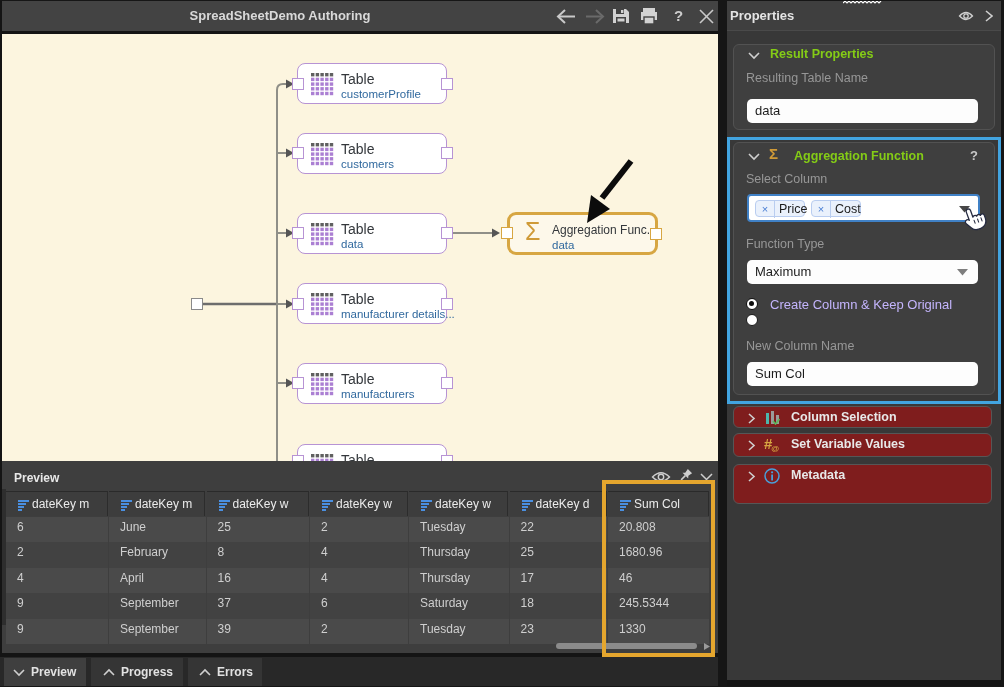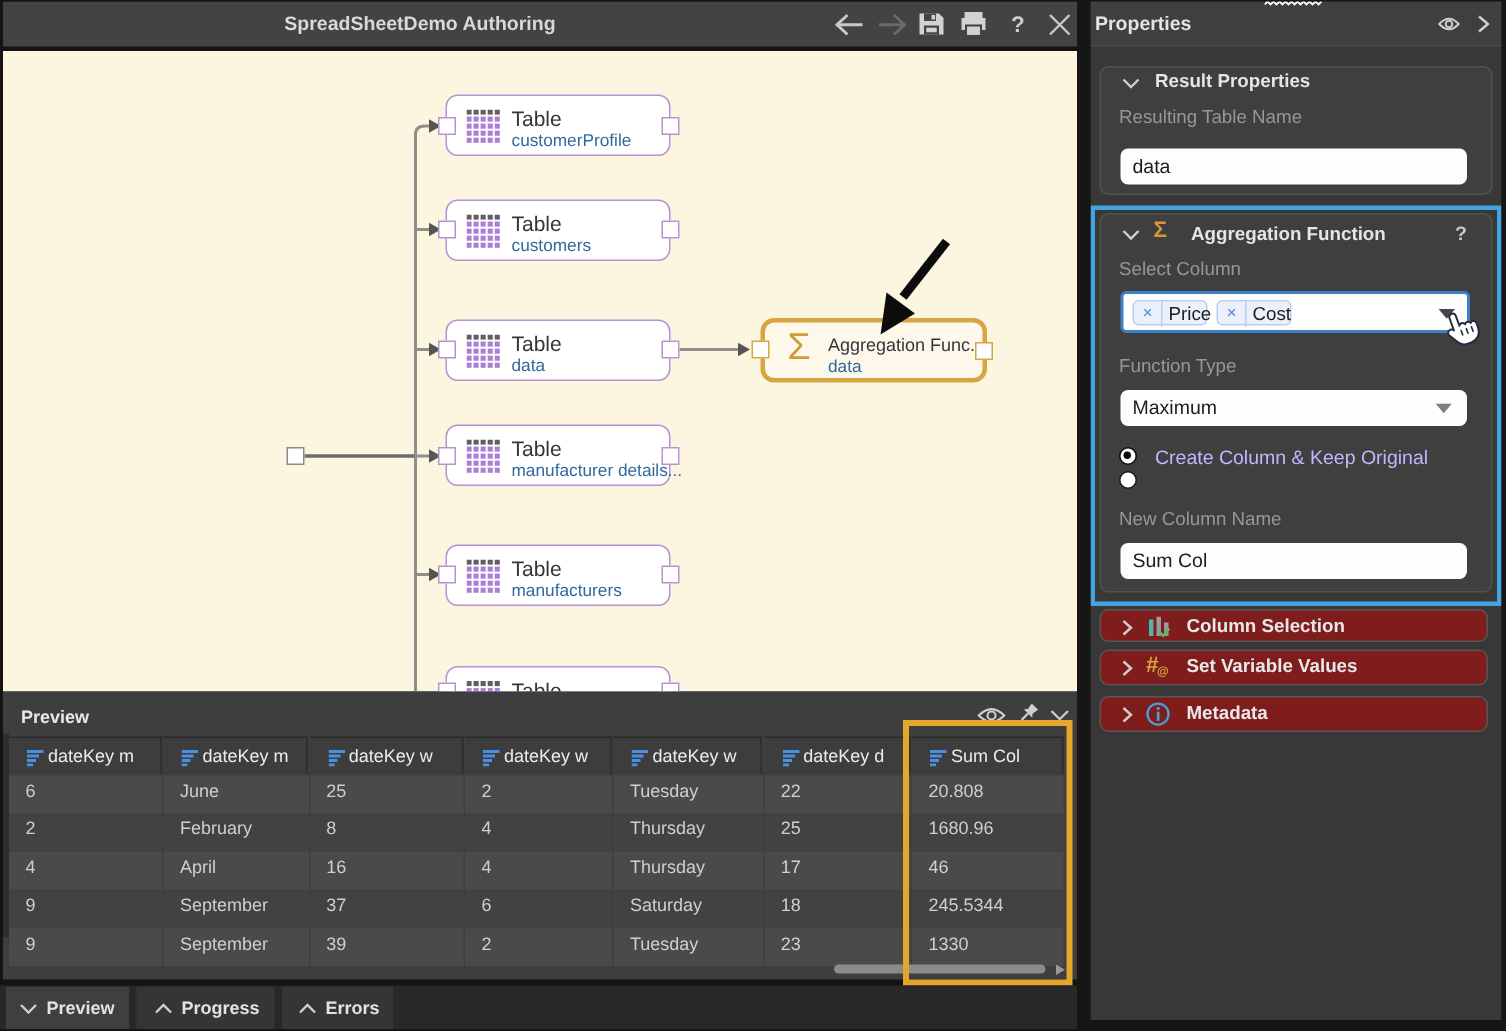--- a/index.html
+++ b/index.html
@@ -19,21 +19,21 @@
   .port { position:absolute; width:12px; height:12px; background:#fff; border:1.5px solid #b793d4; }
   .gport { border-color:#8a8a8a; }
   .aport { border-color:#d7a642; }
   .gridicon { position:absolute; left:13px; top:9px; }
 
   
   #rpanel { left:727px; top:0; width:274px; height:680px; background:#383838; }
   #rphead { left:722px; top:0; width:279px; height:31px; background:#3f3f3f; border-bottom:1px solid #4a4a4a; }
   #rptitle { left:8px; top:8px; color:#e4e4e4; font-size:13px; font-weight:bold; }
   .section { position:absolute; left:6px; background:#3f3f3f; border:1px solid #525252; border-radius:6px; width:262px; }
-  .sechead { position:absolute; font-size:12.5px; font-weight:bold; color:#e5e5e5; }
+  .sechead { position:absolute; font-size:12.5px; font-weight:bold; color:#84cc16; }
   .seclabel { position:absolute; left:12px; color:#979797; font-size:12.5px; }
   .wbox { position:absolute; left:13px; width:231px; height:24px; background:#fdfdfd; border-radius:5px; color:#1c1c1c; font-size:13px; line-height:24px; padding-left:8px; }
 
   
   .colsec { position:absolute; left:733px; width:259px; height:22px; background:#7f1d1d; border:1px solid #565656; border-radius:6px; }
   .colsec .t { position:absolute; left:57px; top:3px; font-size:12.5px; font-weight:bold; color:#e8e8e8; }
 
   
   #preview { left:2px; top:461px; width:716px; height:192px; background:#3e3e3e; }
   #pvtitle { left:12px; top:10px; color:#e8e8e8; font-size:12px; font-weight:bold; }
@@ -431,21 +431,21 @@
   </svg>
   <div class="t">Column Selection</div>
 </div>
 <div class="colsec" style="top:433px;height:24px">
   <svg style="position:absolute;left:14px;top:6px" width="8" height="11">
       <path d="M1 1 L6 5.5 L1 10" stroke="#cfcfcf" stroke-width="1.6" fill="none"></path>
     </svg>
   <div style="position:absolute;left:30px;top:1px;font-size:15px;font-weight:bold;color:#d7a642">#<span style="font-size:8px;position:relative;top:2px;left:-1px">@</span></div>
   <div class="t">Set Variable Values</div>
 </div>
-<div class="colsec" style="top:464px;height:24px">
+<div class="colsec" style="top:464px;height:40px">
   <svg style="position:absolute;left:14px;top:6px" width="8" height="11">
       <path d="M1 1 L6 5.5 L1 10" stroke="#cfcfcf" stroke-width="1.6" fill="none"></path>
     </svg>
   <svg style="position:absolute;left:30px;top:3px" width="16" height="16">
     <circle cx="8" cy="8" r="7" stroke="#4a9fd8" stroke-width="1.5" fill="none"></circle>
     <rect x="7.2" y="6.5" width="1.8" height="6" fill="#4a9fd8"></rect>
       <circle cx="8.1" cy="4.3" r="1.1" fill="#4a9fd8"></circle>
   </svg>
   <div class="t">Metadata</div>
 </div>

